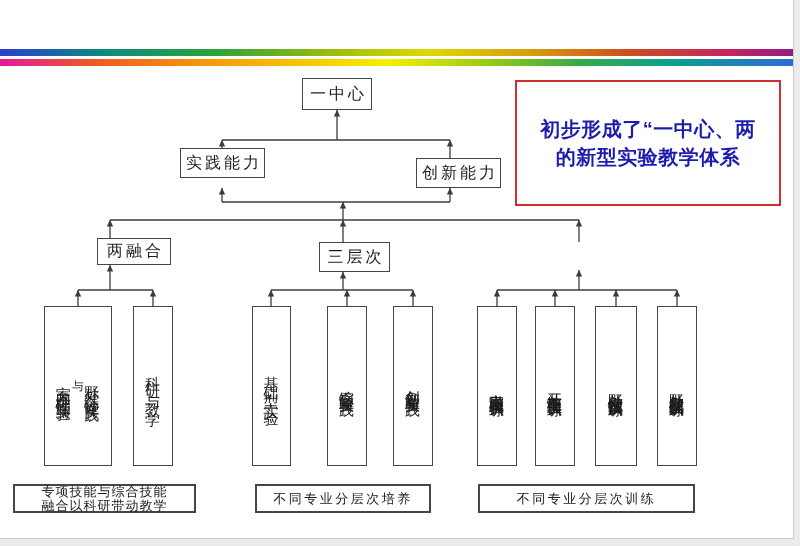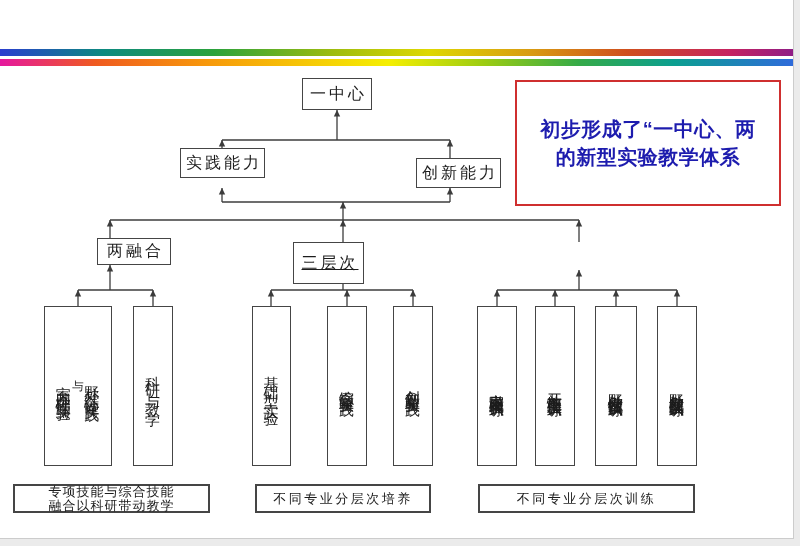--- a/index.html
+++ b/index.html
@@ -114,21 +114,21 @@
       <line x1="677" y1="290" x2="677" y2="306" stroke="#3c3c3c" stroke-width="1.3"></line>
       <polygon points="673.8,296.5 680.2,296.5 677,290" fill="#3c3c3c"></polygon>
     </svg>
 
   <div class="nbox" style="left:302px;top:78px;width:70px;height:32px;">一中心</div>
 
   <div class="nbox" style="left:180px;top:148px;width:85px;height:30px;">实践能力</div>
   <div class="nbox" style="left:408px;top:158px;width:85px;height:30px;margin-left:8px;">创新能力</div>
 
   <div class="nbox" style="left:73px;top:238px;width:74px;height:27px;margin-left:24px;">两融合</div>
-  <div class="nbox" style="left:293px;top:242px;width:71px;height:42px;text-decoration:underline;">三层次</div>
+  <div class="nbox" style="left:319px;top:242px;width:71px;height:30px;">三层次</div>
 
   <div class="tall" style="left:44px;width:68px;">
     <span class="vtext gap3">室内基础性实验</span>
     <span class="dual-mid">与</span>
     <span class="vtext gap3">野外综合性实践</span>
   </div>
   <div class="tall" style="left:133px;width:40px;">
     <span class="vtext gap9">科研与教学</span>
   </div>
 
@@ -148,21 +148,21 @@
   <div class="tall" style="left:535px;width:40px;">
     <span class="vtext gap1">开放性自主实验训练</span>
   </div>
   <div class="tall" style="left:595px;width:42px;">
     <span class="vtext gap1">野外综合性实践训练</span>
   </div>
   <div class="tall" style="left:657px;width:40px;">
     <span class="vtext gap1">野外实战型实践训练</span>
   </div>
 
-  <div class="cap" style="left:13px;width:197px;">
+  <div class="cap" style="left:13px;width:183px;">
     <span class="ln">专项技能与综合技能</span>
     <span class="ln">融合以科研带动教学</span>
   </div>
   <div class="cap cap-single" style="left:255px;width:176px;">不同专业分层次培养</div>
   <div class="cap cap-single" style="left:478px;width:217px;">不同专业分层次训练</div>
 
   <div class="note">
     <div class="nl">初步形成了“一中心、两</div>
     <div class="nl">的新型实验教学体系</div>
   </div>

